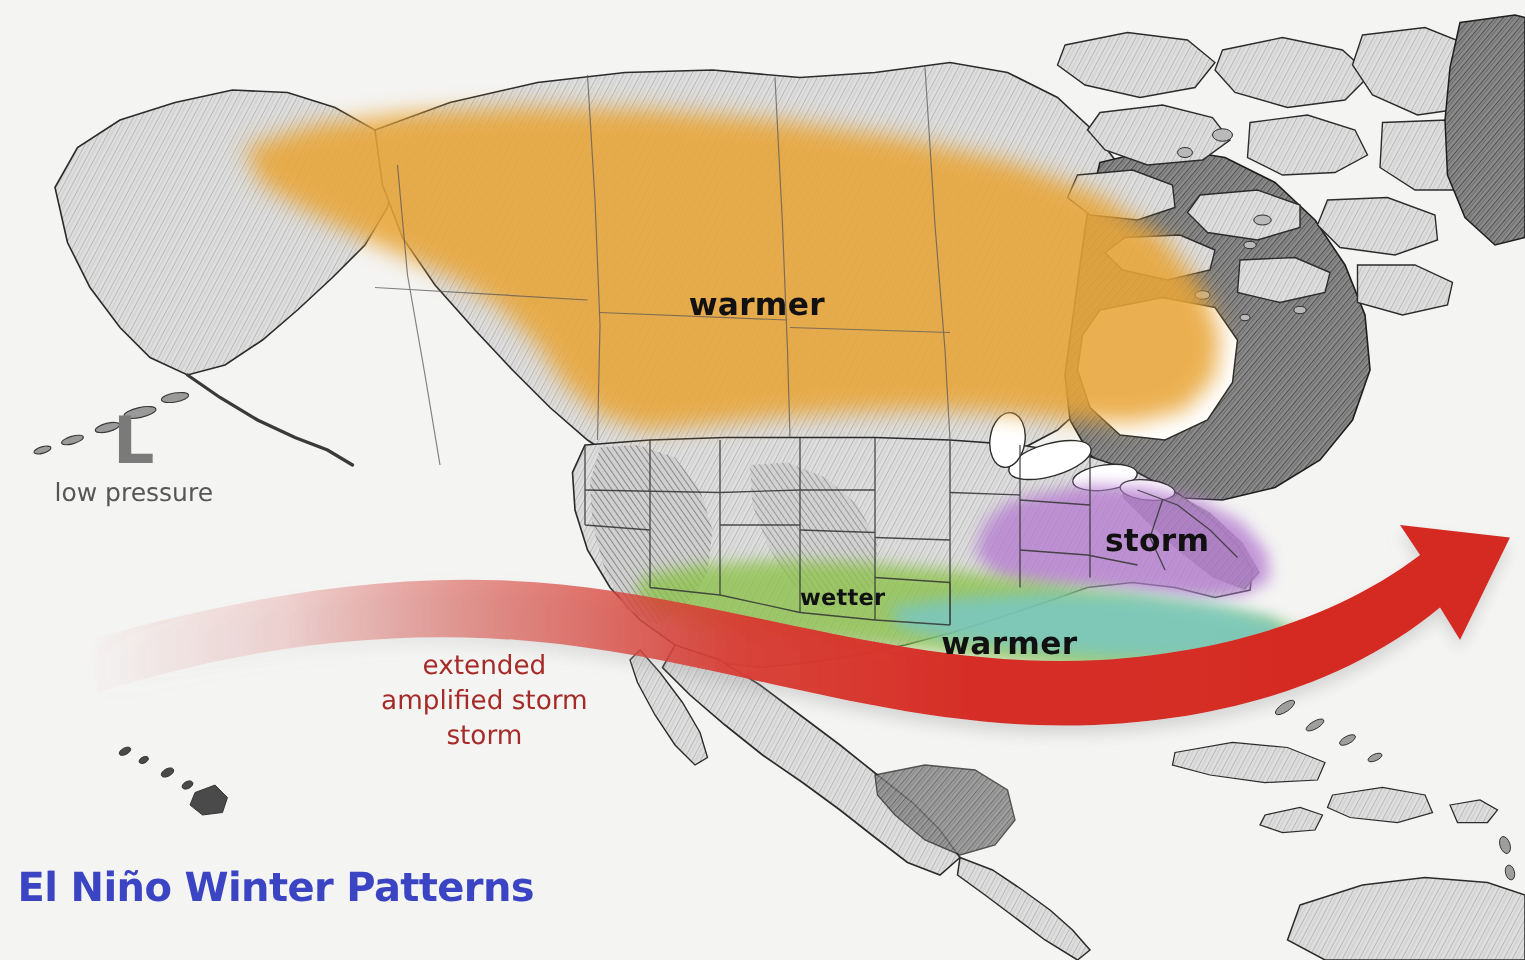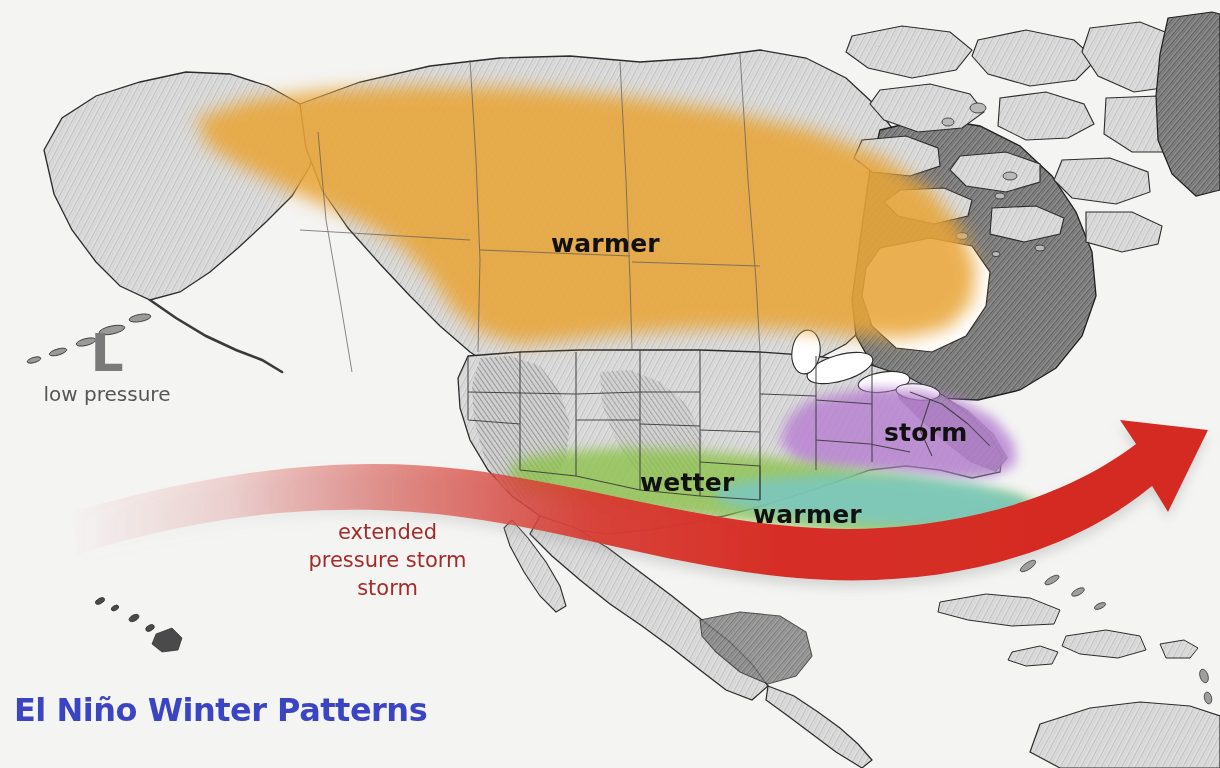--- a/index.html
+++ b/index.html
@@ -27,21 +27,21 @@
   .maplabel {
     position: absolute;
     font-family: "DejaVu Sans", "Liberation Sans", sans-serif;
     font-weight: bold;
     color: #111111;
     white-space: nowrap;
     letter-spacing: 0.2px;
   }
   #label-warmer { left: 551px; top: 229px; font-size: 25px; }
   #label-drier  { left: 884px; top: 418px; font-size: 25px; }
-  #label-wetter { left: 640px; top: 468px; font-size: 25px; }
+  #label-wetter { left: 640px; top: 468px; font-size: 18px; }
   #label-colder { left: 753px; top: 500px; font-size: 25px; }
 
   #lowpressure-group {
     position: absolute;
     left: 32px;
     top: 326px;
     width: 150px;
     text-align: center;
   }
   #lowpressure-symbol {
@@ -332,19 +332,19 @@
   <div class="maplabel" id="label-wetter">wetter</div>
   <div class="maplabel" id="label-colder">warmer</div>
 
   <div id="lowpressure-group">
     <div id="lowpressure-symbol">L</div>
     <div id="lowpressure-caption">low pressure</div>
   </div>
 
   <div id="jet-annotation">
     <div>extended</div>
-    <div>pressure storm</div>
+    <div>amplified storm</div>
     <div>storm</div>
   </div>
 
   <div id="page-title">El Niño Winter Patterns</div>
 
 </div>
 
 </body></html>

